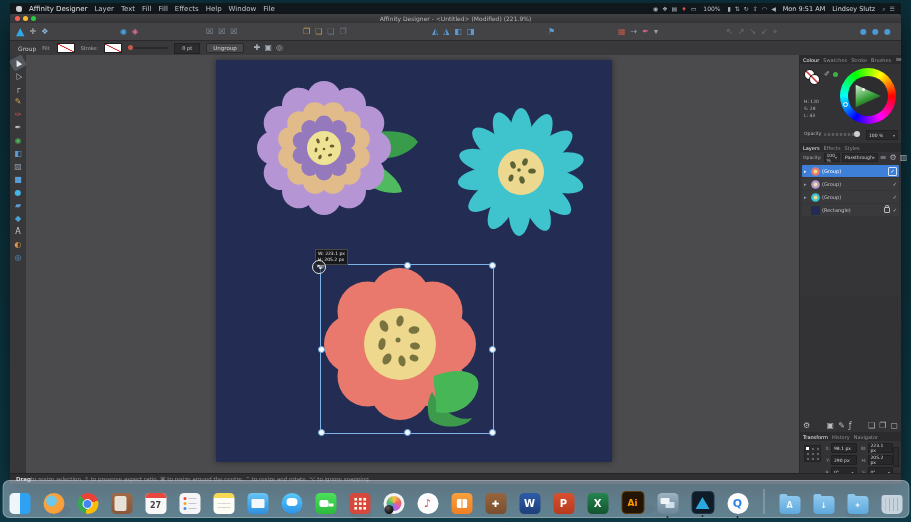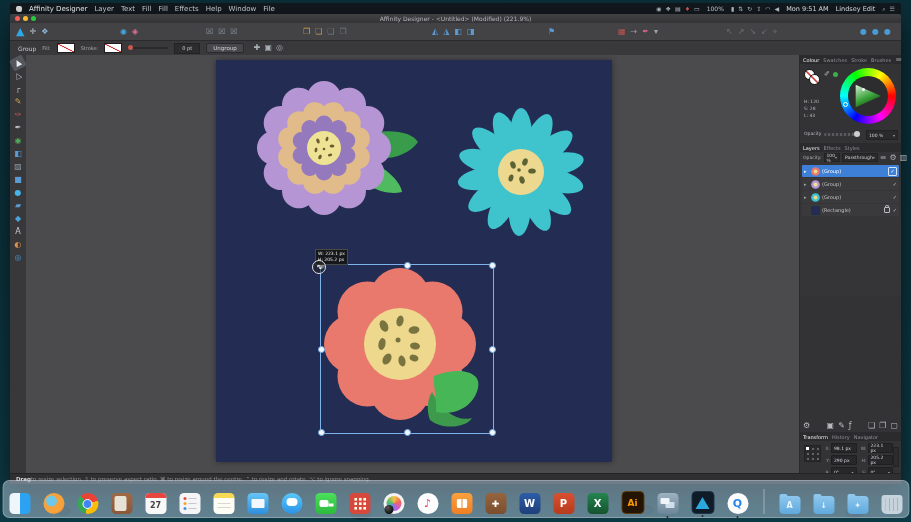--- a/index.html
+++ b/index.html
@@ -232,21 +232,21 @@
   <span class="mtime" style="font-size:6px;color:#c9ced2;">100%</span>
   <span class="strip">
       <span class="tbi">▮</span>
       <span class="tbi">⇅</span>
       <span class="tbi">↻</span>
       <span class="tbi">⇪</span>
       <span class="tbi">◠</span>
       <span class="tbi">◀</span>
     </span>
   <span class="mtime">Mon 9:51 AM</span>
-  <span class="muser">Lindsey Edit</span>
+  <span class="muser">Lindsey Slutz</span>
   <span class="strip">
       <span class="tbi">⌕</span>
       <span class="tbi">☰</span>
     </span>
 </div>
 
 <div class="window">
   <div class="titlebar">
     <span class="tl red"></span>
     <span class="tl yel"></span>

